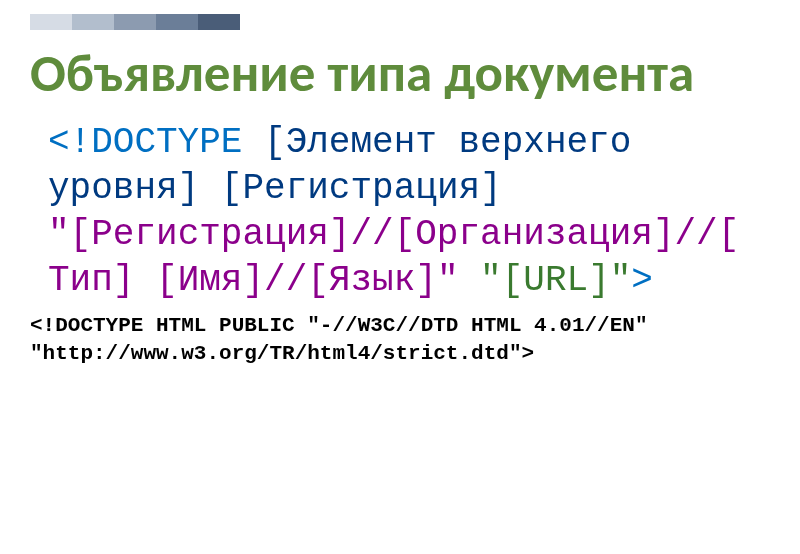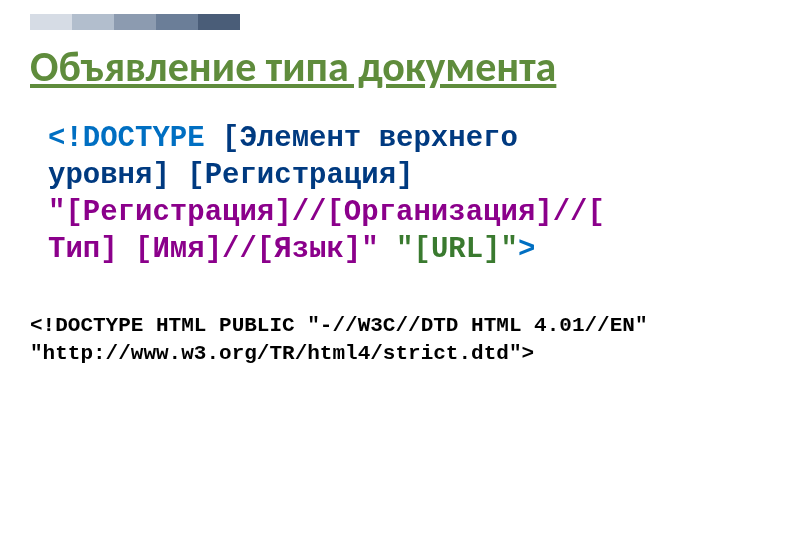--- a/index.html
+++ b/index.html
@@ -26,35 +26,34 @@
   }
   .accent-bar .seg {
     flex: 1;
     height: 16px;
   }
   .title {
     position: absolute;
     top: 44px;
     left: 30px;
     right: 30px;
-    font-size: 42px;
+    font-size: 53px;
     line-height: 1.1;
     font-weight: 700;
     color: #5f8c3c;
-    text-decoration: underline;
   }
   .syntax {
     position: absolute;
     top: 120px;
     left: 48px;
     right: 30px;
     font-family: "Courier New", Consolas, monospace;
-    font-size: 29px;
+    font-size: 36px;
     line-height: 1.28;
-    font-weight: 700;
+    font-weight: 400;
     color: #000;
   }
   .syntax .c-blue   { color: #006fc2; }
   .syntax .c-navy   { color: #003a80; }
   .syntax .c-purple { color: #8b008b; }
   .syntax .c-green  { color: #3a7a2f; }
   .example {
     position: absolute;
     top: 312px;
     left: 30px;

